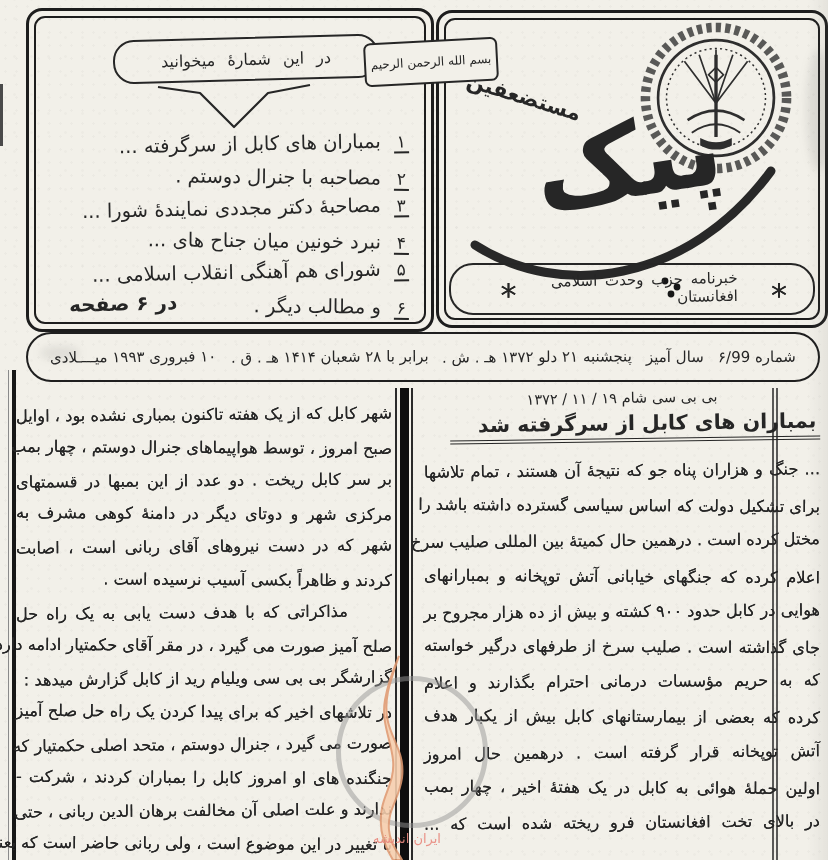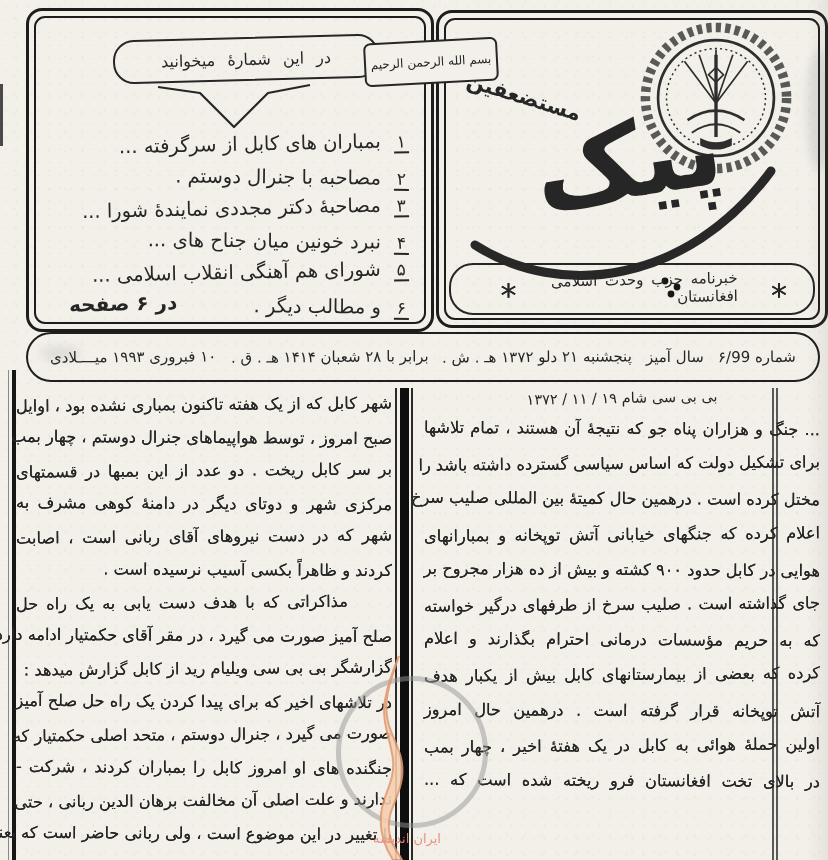--- a/index.html
+++ b/index.html
@@ -62,21 +62,21 @@
      background:linear-gradient(90deg,#8a8a8a 0 1.5px,transparent 1.5px 4px,#161616 4px 8px,transparent 8px);}
   .divider{position:absolute;left:395px;top:388px;width:18px;height:472px;z-index:2;
      background:linear-gradient(90deg,#2a2a2a 0 2px,transparent 2px 4.5px,#0e0e0e 4.5px 13.5px,transparent 13.5px 16px,#2a2a2a 16px 18px);}
   .right-rule{position:absolute;left:772px;top:388px;width:7px;height:472px;z-index:1;opacity:.8;
      background:linear-gradient(90deg,#333 0 2px,transparent 2px 4.5px,#333 4.5px 6.5px,transparent 6.5px);}
   .edge-mark{position:absolute;left:0;top:84px;width:3px;height:62px;background:#4a4a4a;z-index:1;}
 
   
   .col{position:absolute;direction:rtl;z-index:3;}
   .rcol{left:424px;top:390px;width:396px;}
-  .lcol{left:16px;top:388px;width:376px;}
+  .lcol{left:16px;top:398px;width:376px;}
   .dateline{text-align:center;font-size:14.5px;margin-bottom:5px;transform:rotate(-1deg);}
   .headline{text-align:right;margin-bottom:11px;}
   .headline-text{display:inline-block;font-size:20.5px;font-weight:bold;letter-spacing:.5px;
                  border-bottom:4px double #262626;padding:0 4px 3px 28px;transform:rotate(-0.8deg);}
   .tl{text-align:justify;text-align-last:justify;white-space:nowrap;font-size:16.2px;
       text-shadow:0 0 .4px #2c2c2c;}
   .rcol .tl{line-height:35.2px;}
   .lcol .tl{line-height:33px;}
   .col .tl:nth-of-type(odd){transform:rotate(-0.5deg);}
   .col .tl:nth-of-type(even){transform:rotate(0.35deg);}
@@ -174,20 +174,23 @@
     <span class="date-seg">برابر با ۲۸ شعبان ۱۴۱۴ هـ . ق .</span>
     <span class="date-seg">۱۰ فبروری ۱۹۹۳ میــــلادی</span>
   </div>
 
   <div class="left-rule"></div>
   <div class="divider"></div>
   <div class="right-rule"></div>
 
   <div class="col rcol">
     <div class="dateline">بی بی سی شام ۱۹ / ۱۱ / ۱۳۷۲</div>
+    <div class="headline">
+      <span class="headline-text">بمباران های کابل از سرگرفته شد</span>
+    </div>
     <div class="tl">... جنگ و هزاران پناه جو که نتیجهٔ آن هستند ، تمام تلاشها</div>
     <div class="tl">برای تشکیل دولت که اساس سیاسی گسترده داشته باشد را</div>
     <div class="tl">مختل کرده است . درهمین حال کمیتهٔ بین المللی صلیب سرخ</div>
     <div class="tl">اعلام کرده که جنگهای خیابانی آتش توپخانه و بمبارانهای</div>
     <div class="tl">هوایی در کابل حدود ۹۰۰ کشته و بیش از ده هزار مجروح بر</div>
     <div class="tl">جای گذاشته است . صلیب سرخ از طرفهای درگیر خواسته</div>
     <div class="tl">که به حریم مؤسسات درمانی احترام بگذارند و اعلام</div>
     <div class="tl">کرده که بعضی از بیمارستانهای کابل بیش از یکبار هدف</div>
     <div class="tl">آتش توپخانه قرار گرفته است . درهمین حال امروز</div>
     <div class="tl">اولین حملهٔ هوائی به کابل در یک هفتهٔ اخیر ، چهار بمب</div>

